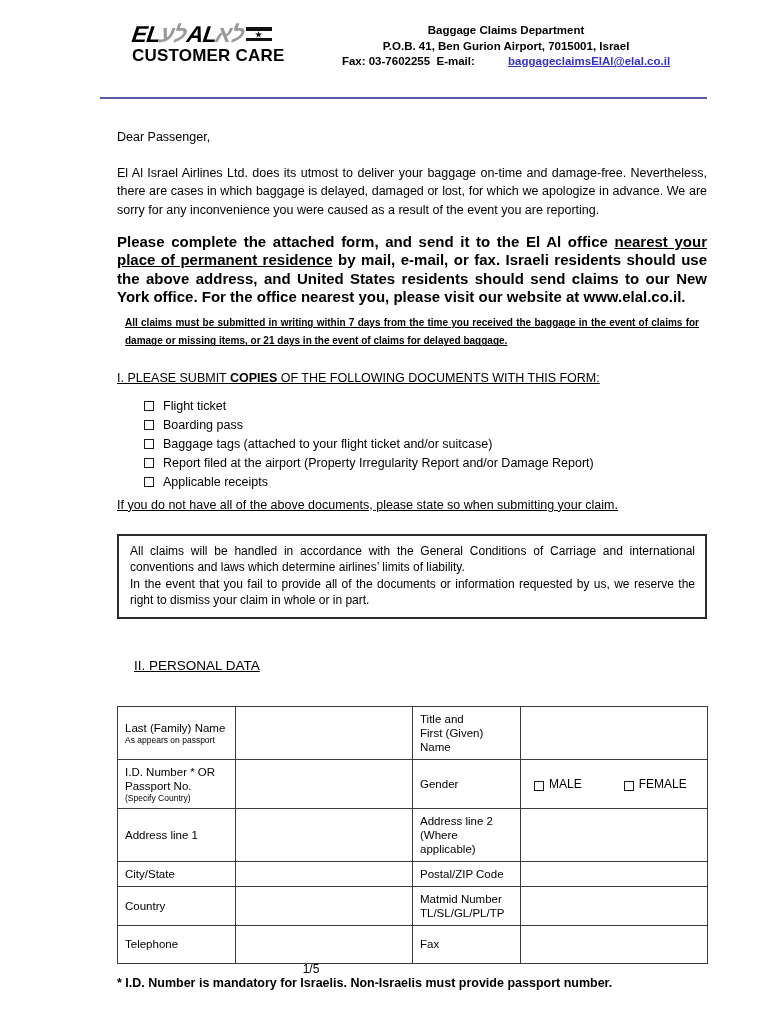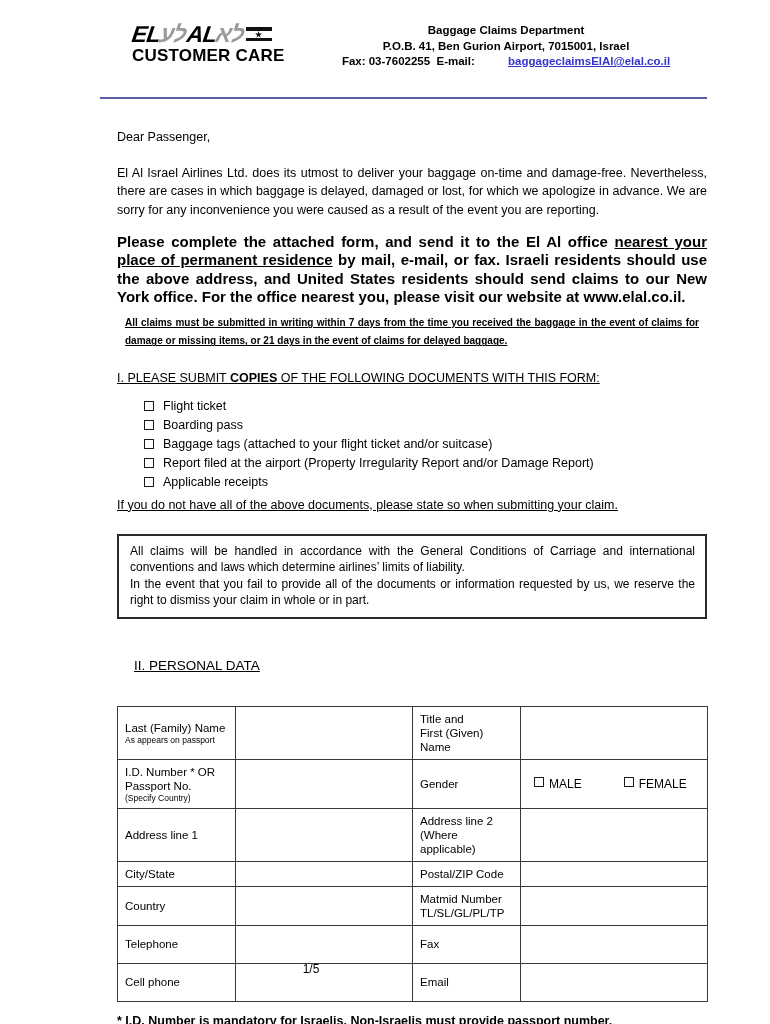--- a/index.html
+++ b/index.html
@@ -229,21 +229,21 @@
     line-height: 10px;
     display: block;
   }
   .gender-opts {
     display: flex;
     align-items: center;
     padding-left: 6px;
   }
   .gender-opt {
     display: flex;
-    align-items: flex-start;
+    align-items: flex-end;
     font-size: 12px;
   }
   .gender-opt:first-child { margin-right: 42px; }
   .gender-opt .cbox { margin-right: 5px; }
 
   .footnote {
     font-size: 12.5px;
     font-weight: bold;
     margin: 0;
     white-space: nowrap;
@@ -397,26 +397,20 @@
           <td class="val2"></td>
         </tr>
 
         <tr style="height:38px;">
           <td class="lbl"><span>Telephone</span></td>
           <td class="val1"></td>
           <td class="lbl2"><span>Fax</span></td>
           <td class="val2"></td>
         </tr>
 
-        <tr style="height:38px;">
-          <td class="lbl"><span>Cell phone</span></td>
-          <td class="val1"></td>
-          <td class="lbl2"><span>Email</span></td>
-          <td class="val2"></td>
-        </tr>
       </tbody>
     </table>
 
     <p class="footnote" style="margin-top:12px;">* I.D. Number is mandatory for Israelis. Non-Israelis must provide passport number.</p>
   </div>
 
   <div class="page-number">1/5</div>
 </div>
 
 </body></html>

